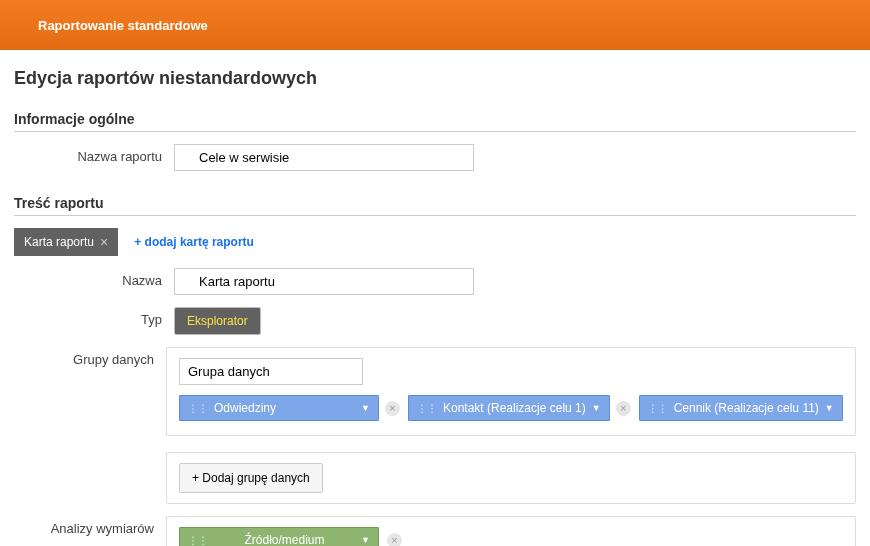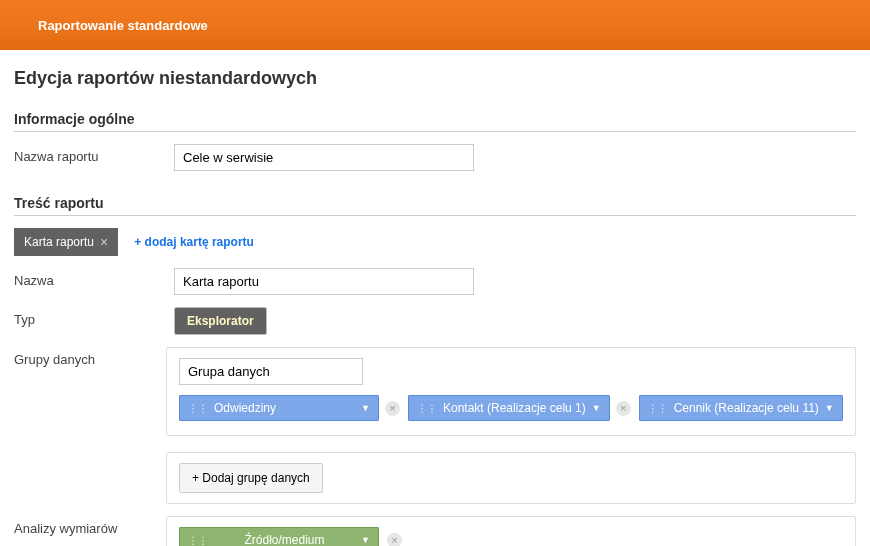--- a/index.html
+++ b/index.html
@@ -7,35 +7,35 @@
   
   .nav-bar { background: linear-gradient(#f47b20, #e36c13); height: 50px; display: flex; align-items: center; padding: 0 20px; gap: 0; }
   .nav-item { color: #fff; padding: 16px 18px; font-size: 13px; cursor: pointer; font-weight: bold; }
   .nav-item.active { background: #fff; color: #333; border-top-left-radius: 2px; border-top-right-radius: 2px; }
   
   .page { padding: 18px 14px; }
   h1 { font-size: 18px; font-weight: bold; margin-bottom: 22px; }
   h2 { font-size: 14px; font-weight: bold; border-bottom: 1px solid #ccc; padding-bottom: 4px; margin-bottom: 12px; }
   
   .field-row { display: flex; align-items: flex-start; margin-bottom: 12px; }
-  .field-label { width: 160px; text-align: left; padding-right: 12px; color: #444; padding-top: 5px; }
+  .field-label { width: 160px; text-align: right; padding-right: 12px; color: #444; padding-top: 5px; }
   .field-content { flex: 1; }
   
-  .text-input { border: 1px solid #ccc; padding: 5px 8px; font-size: 13px; width: 300px; }
+  .text-input { border: 1px solid #ccc; padding: 5px 24px; font-size: 13px; width: 300px; }
   
   .section-spacer { height: 12px; }
   
   .tab-row { display: flex; align-items: center; margin-bottom: 12px; }
   .report-tab { background: #616161; color: #fff; padding: 6px 10px; font-size: 12px; display: flex; align-items: center; gap: 6px; }
   .close-x { color: #ccc; font-size: 14px; cursor: pointer; }
   .add-tab-link { color: #1a73e8; margin-left: 16px; font-size: 12px; cursor: pointer; font-weight: bold; }
   
   .type-toggle { display: inline-flex; border: 1px solid #bbb; border-radius: 2px; overflow: hidden; }
   .type-btn { padding: 6px 12px; font-size: 12px; background: #f5f5f5; cursor: pointer; }
-  .type-btn.active { background: #616161; color: #fef9c3; font-weight: bold; }
+  .type-btn.active { background: #616161; color: #fde047; }
   .type-btn + .type-btn { border-left: 1px solid #bbb; }
   
   .group-box { border: 1px solid #ddd; padding: 10px 12px 14px; margin-bottom: 16px; border-radius: 2px; width: 690px; }
   .group-name-input { border: 1px solid #ccc; padding: 5px 8px; font-size: 13px; width: 184px; margin-bottom: 10px; }
   
   .metric-row { display: flex; gap: 8px; flex-wrap: nowrap; align-items: center; overflow: hidden; }
   .metric-chip { display: flex; align-items: center; gap: 6px; white-space: nowrap; }
   .chip { background: #7da7e8; border: 1px solid #5a8bd8; color: #fff; padding: 5px 8px; font-size: 12px; display: flex; align-items: center; gap: 6px; border-radius: 1px; cursor: pointer; flex-shrink: 0; }
   .chip.wide { width: 200px; justify-content: space-between; }
   .chip .dots { font-size: 10px; opacity: 0.8; }

